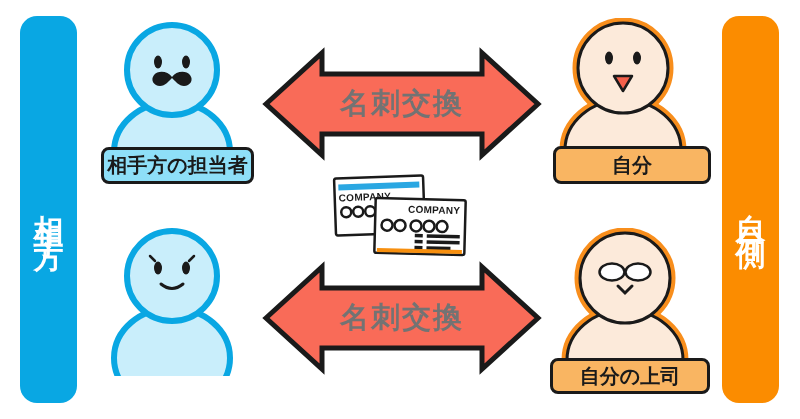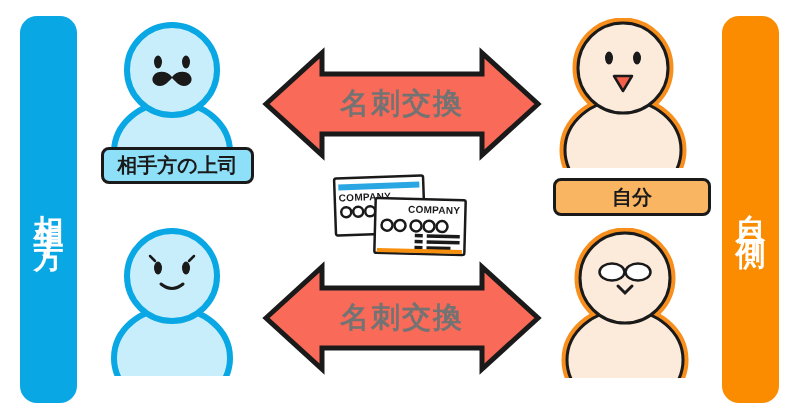--- a/index.html
+++ b/index.html
@@ -30,21 +30,21 @@
   .arrow-label{
     position:absolute;display:flex;align-items:center;justify-content:center;
     color:#737373;font-weight:bold;font-size:29px;letter-spacing:2px;
   }
 
   .tag{
     position:absolute;background:#8edff8;border:3px solid #1a1a1a;border-radius:8px;
     display:flex;align-items:center;justify-content:center;
     font-weight:bold;font-size:20px;box-sizing:border-box;white-space:nowrap;
   }
-  .tag.orange{background:#f9b562;margin-top:32px;}
+  .tag.orange{background:#f9b562;}
 
   .card{fill:#ffffff;stroke:#1a1a1a;stroke-width:2.5;}
   .card-circle circle{fill:#ffffff;stroke:#1a1a1a;stroke-width:2.5;}
   .card-text{font-family:"Liberation Sans","DejaVu Sans",sans-serif;font-weight:bold;font-size:10px;fill:#1a1a1a;letter-spacing:0.3px;}
 </style>
 </head>
 <body>
 
 <div class="stage">
 
@@ -140,16 +140,17 @@
           <rect x="97" y="64" width="33" height="3.5"></rect>
         <rect x="85" y="70" width="8" height="3.5"></rect>
           <rect x="97" y="70" width="33" height="3.5"></rect>
         <rect x="85" y="76" width="8" height="3.5"></rect>
           <rect x="97" y="76" width="24" height="3.5"></rect>
       </g>
       <rect x="47.5" y="79" width="85" height="4" fill="#f78f0e"></rect>
     </g>
   </svg>
 
-  <div class="tag" style="left:101px;top:147px;width:153px;height:37px">相手方の上司</div>
+  <div class="tag" style="left:101px;top:147px;width:153px;height:37px">相手方の担当者</div>
   <div class="tag orange" style="left:553px;top:146px;width:158px;height:38px">自分</div>
+  <div class="tag orange" style="left:550px;top:358px;width:160px;height:36px">自分の上司</div>
 
 </div>
 
 </body></html>

